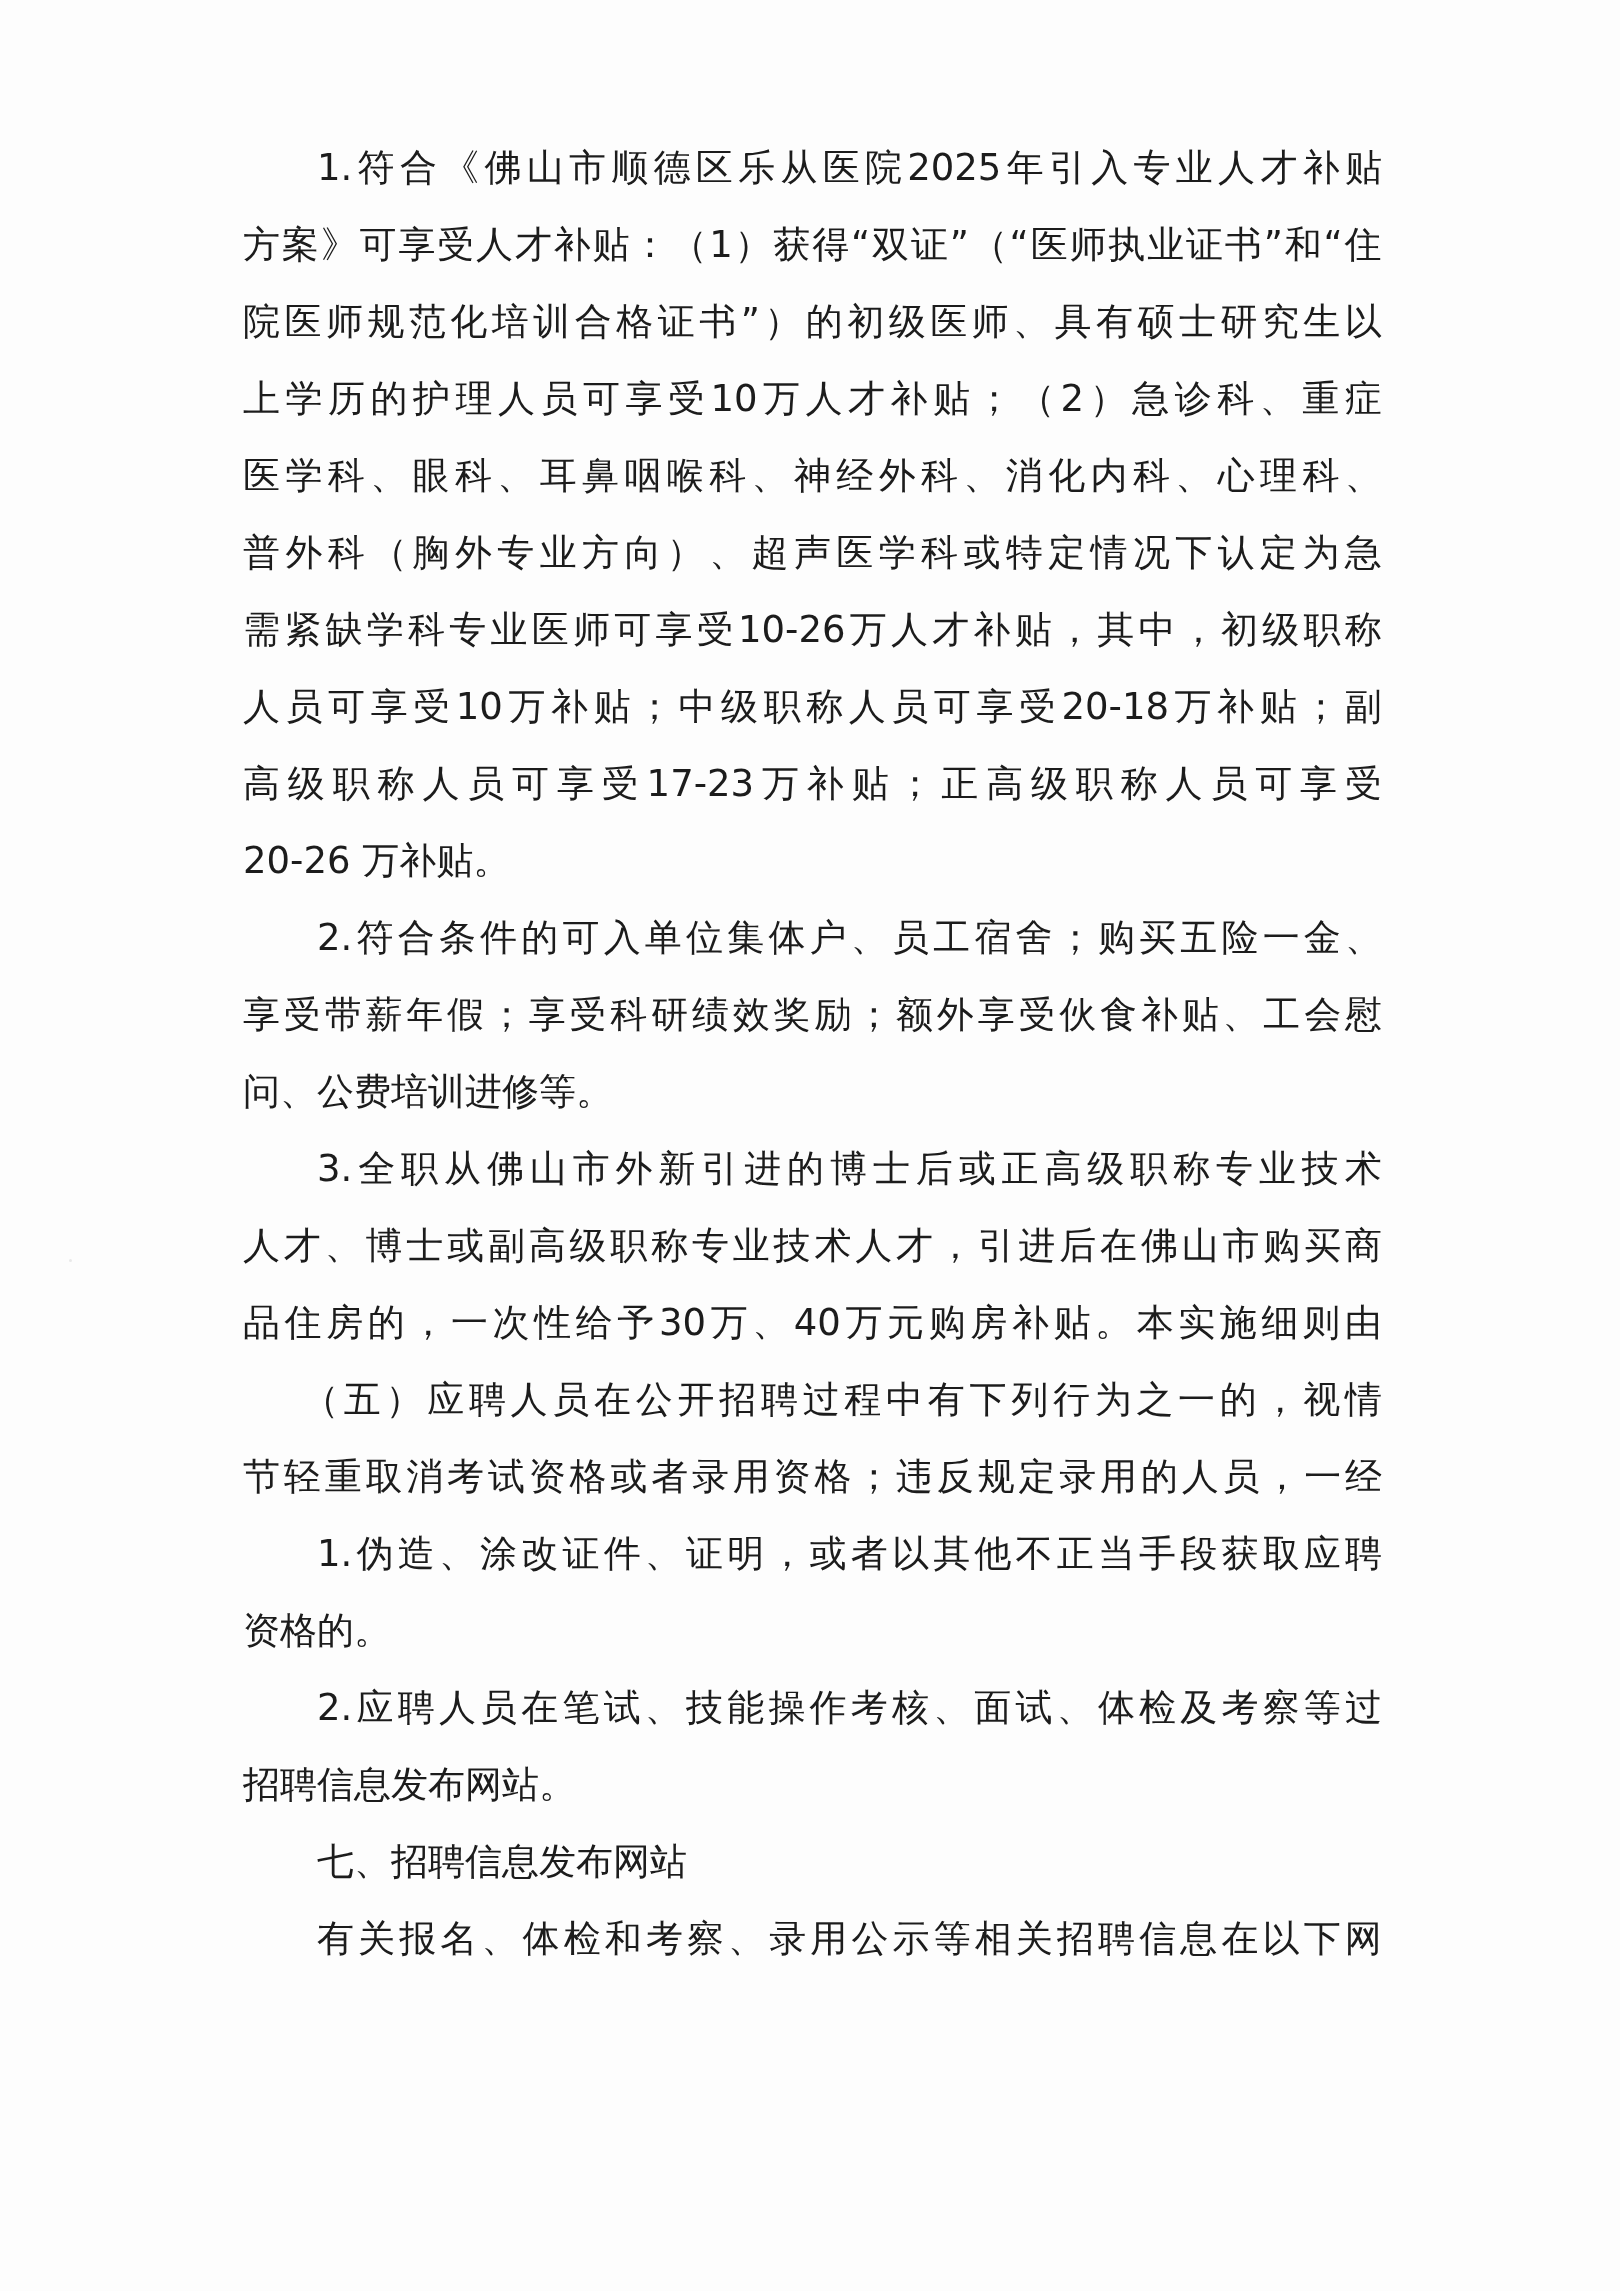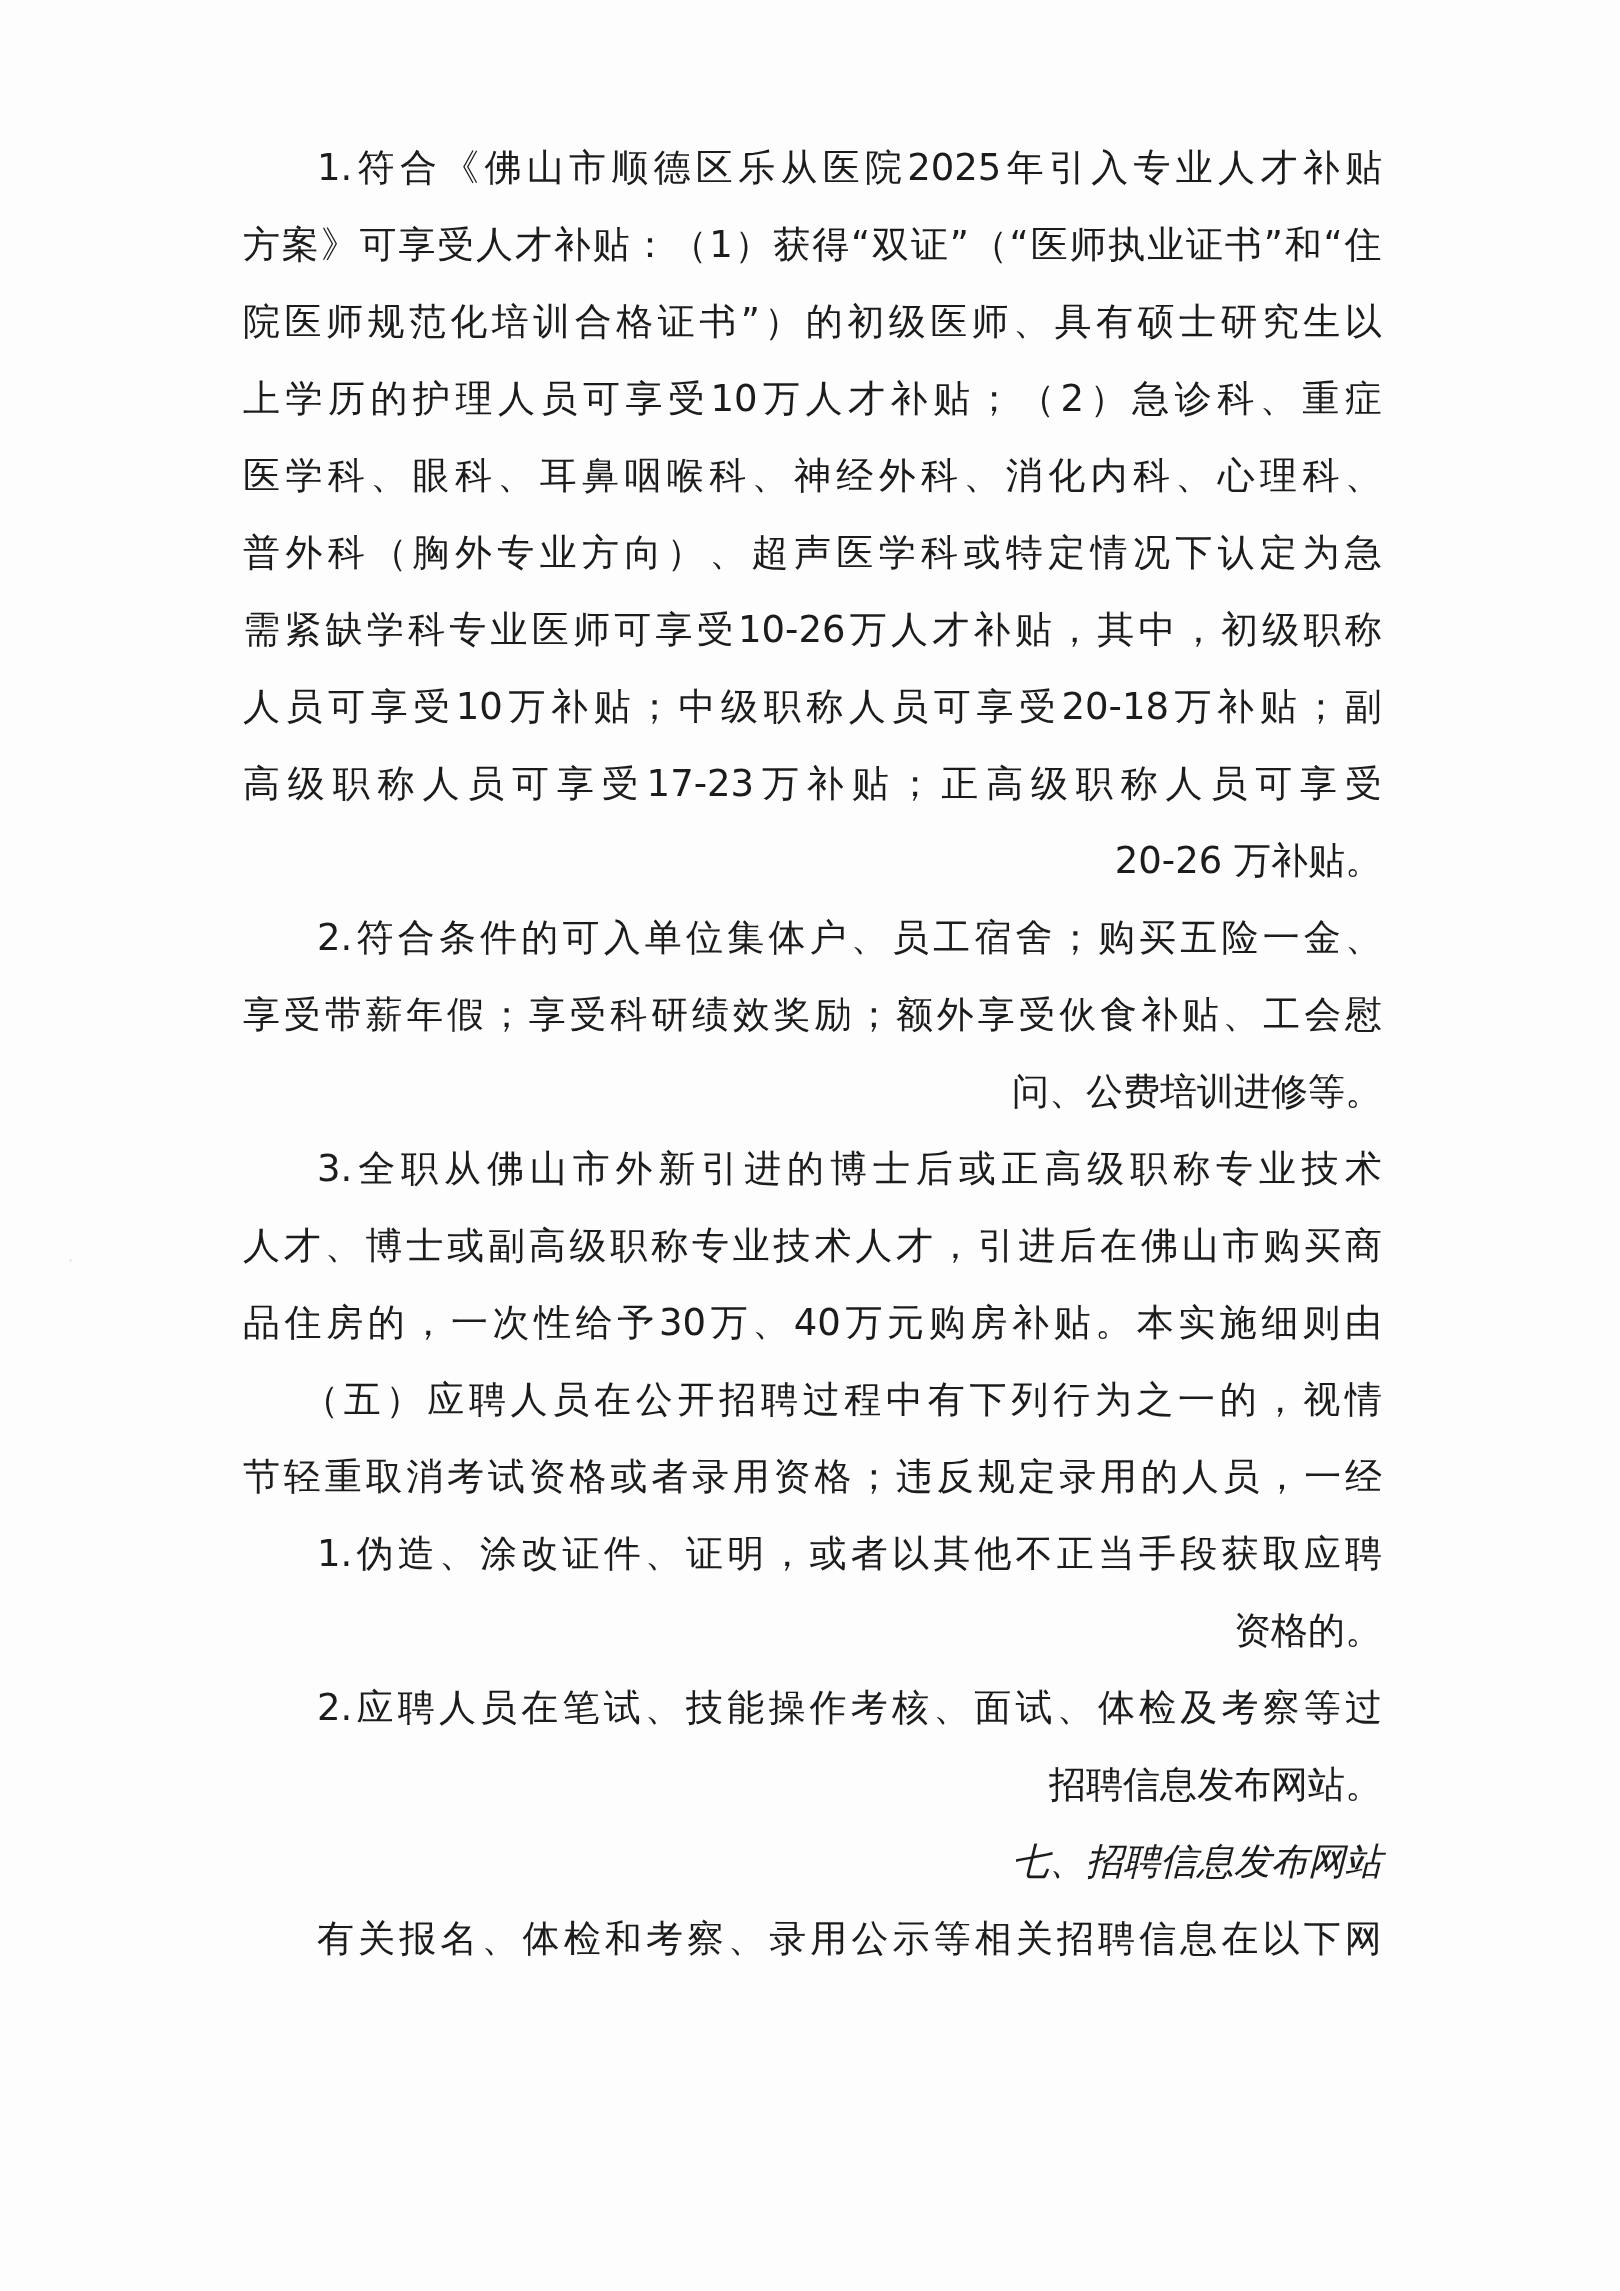--- a/index.html
+++ b/index.html
@@ -32,31 +32,30 @@
     }
     .line {
       display: flex;
       justify-content: space-between;
       height: 77px;
       line-height: 77px;
       white-space: nowrap;
       letter-spacing: 0;
     }
     .line.last {
-      justify-content: flex-end;
+      justify-content: flex-start;
     }
     .line.indent {
       padding-left: 74px;
     }
     .line span.seg {
       display: inline-block;
     }
     .heading {
       font-weight: normal;
-      font-style: italic;
     }
     .scan-speck {
       position: absolute;
       background: #e9e9e9;
       border-radius: 2px;
     }
   </style>
 </head>
 <body>
 

